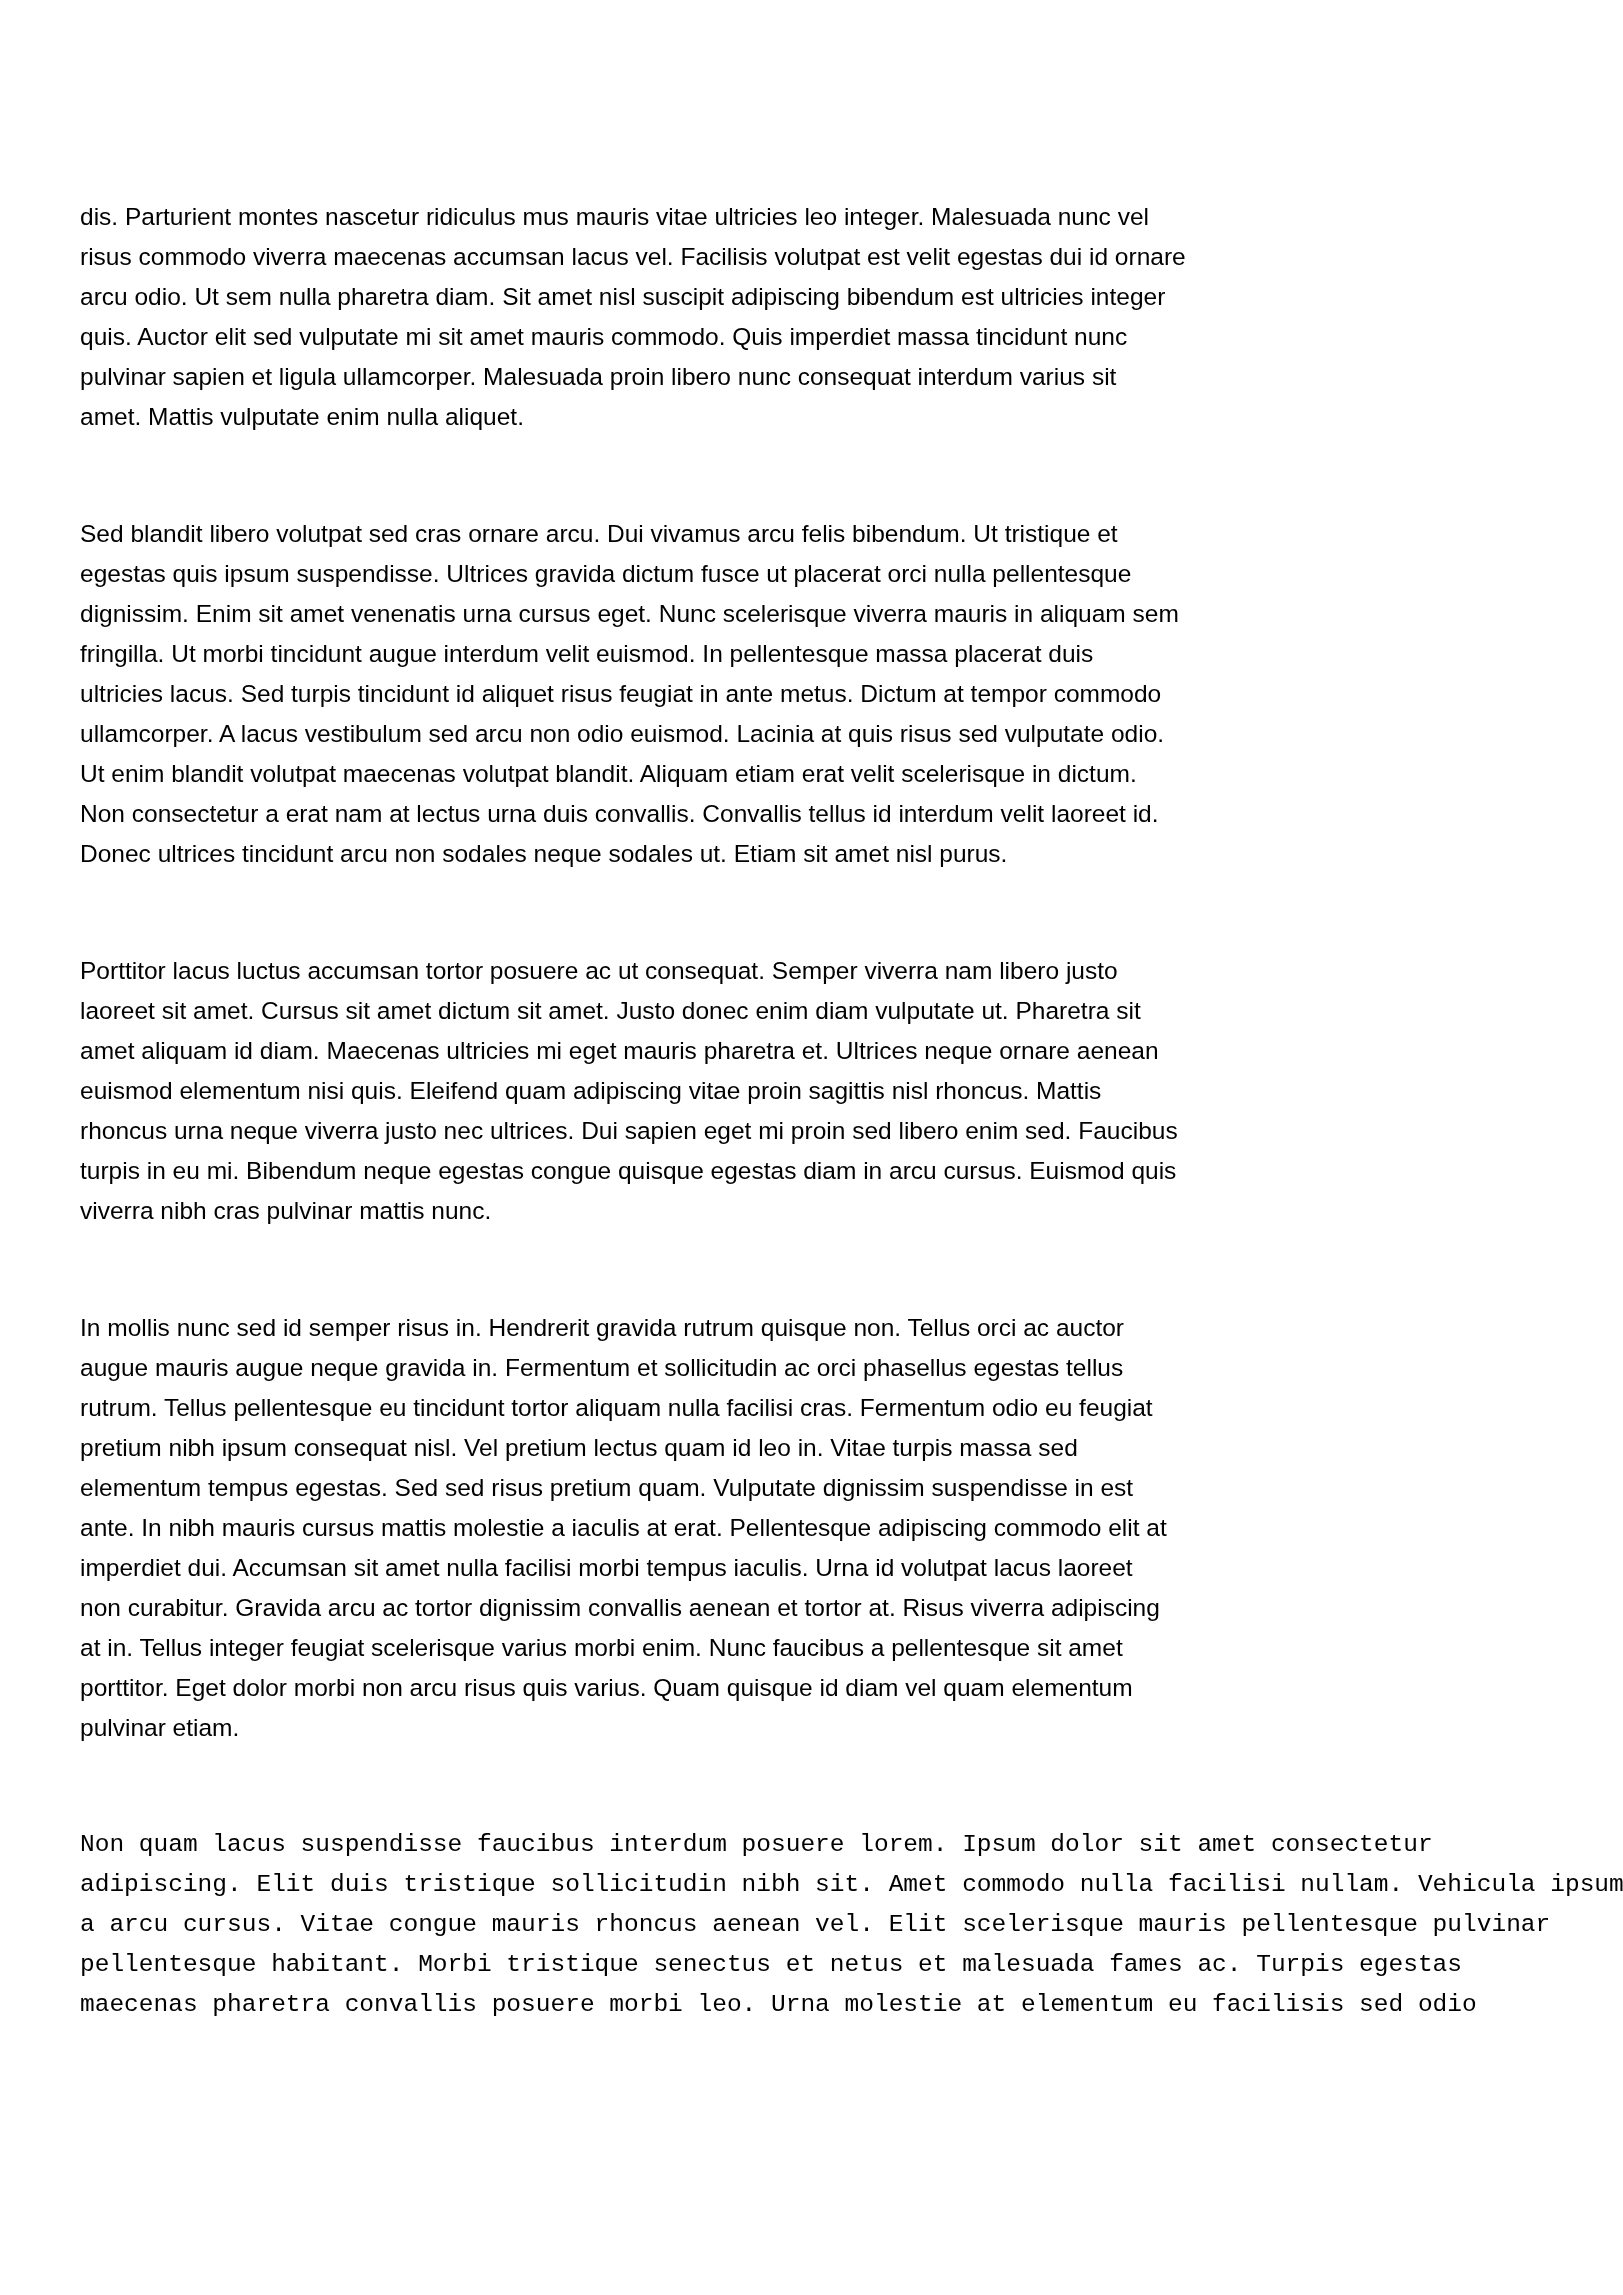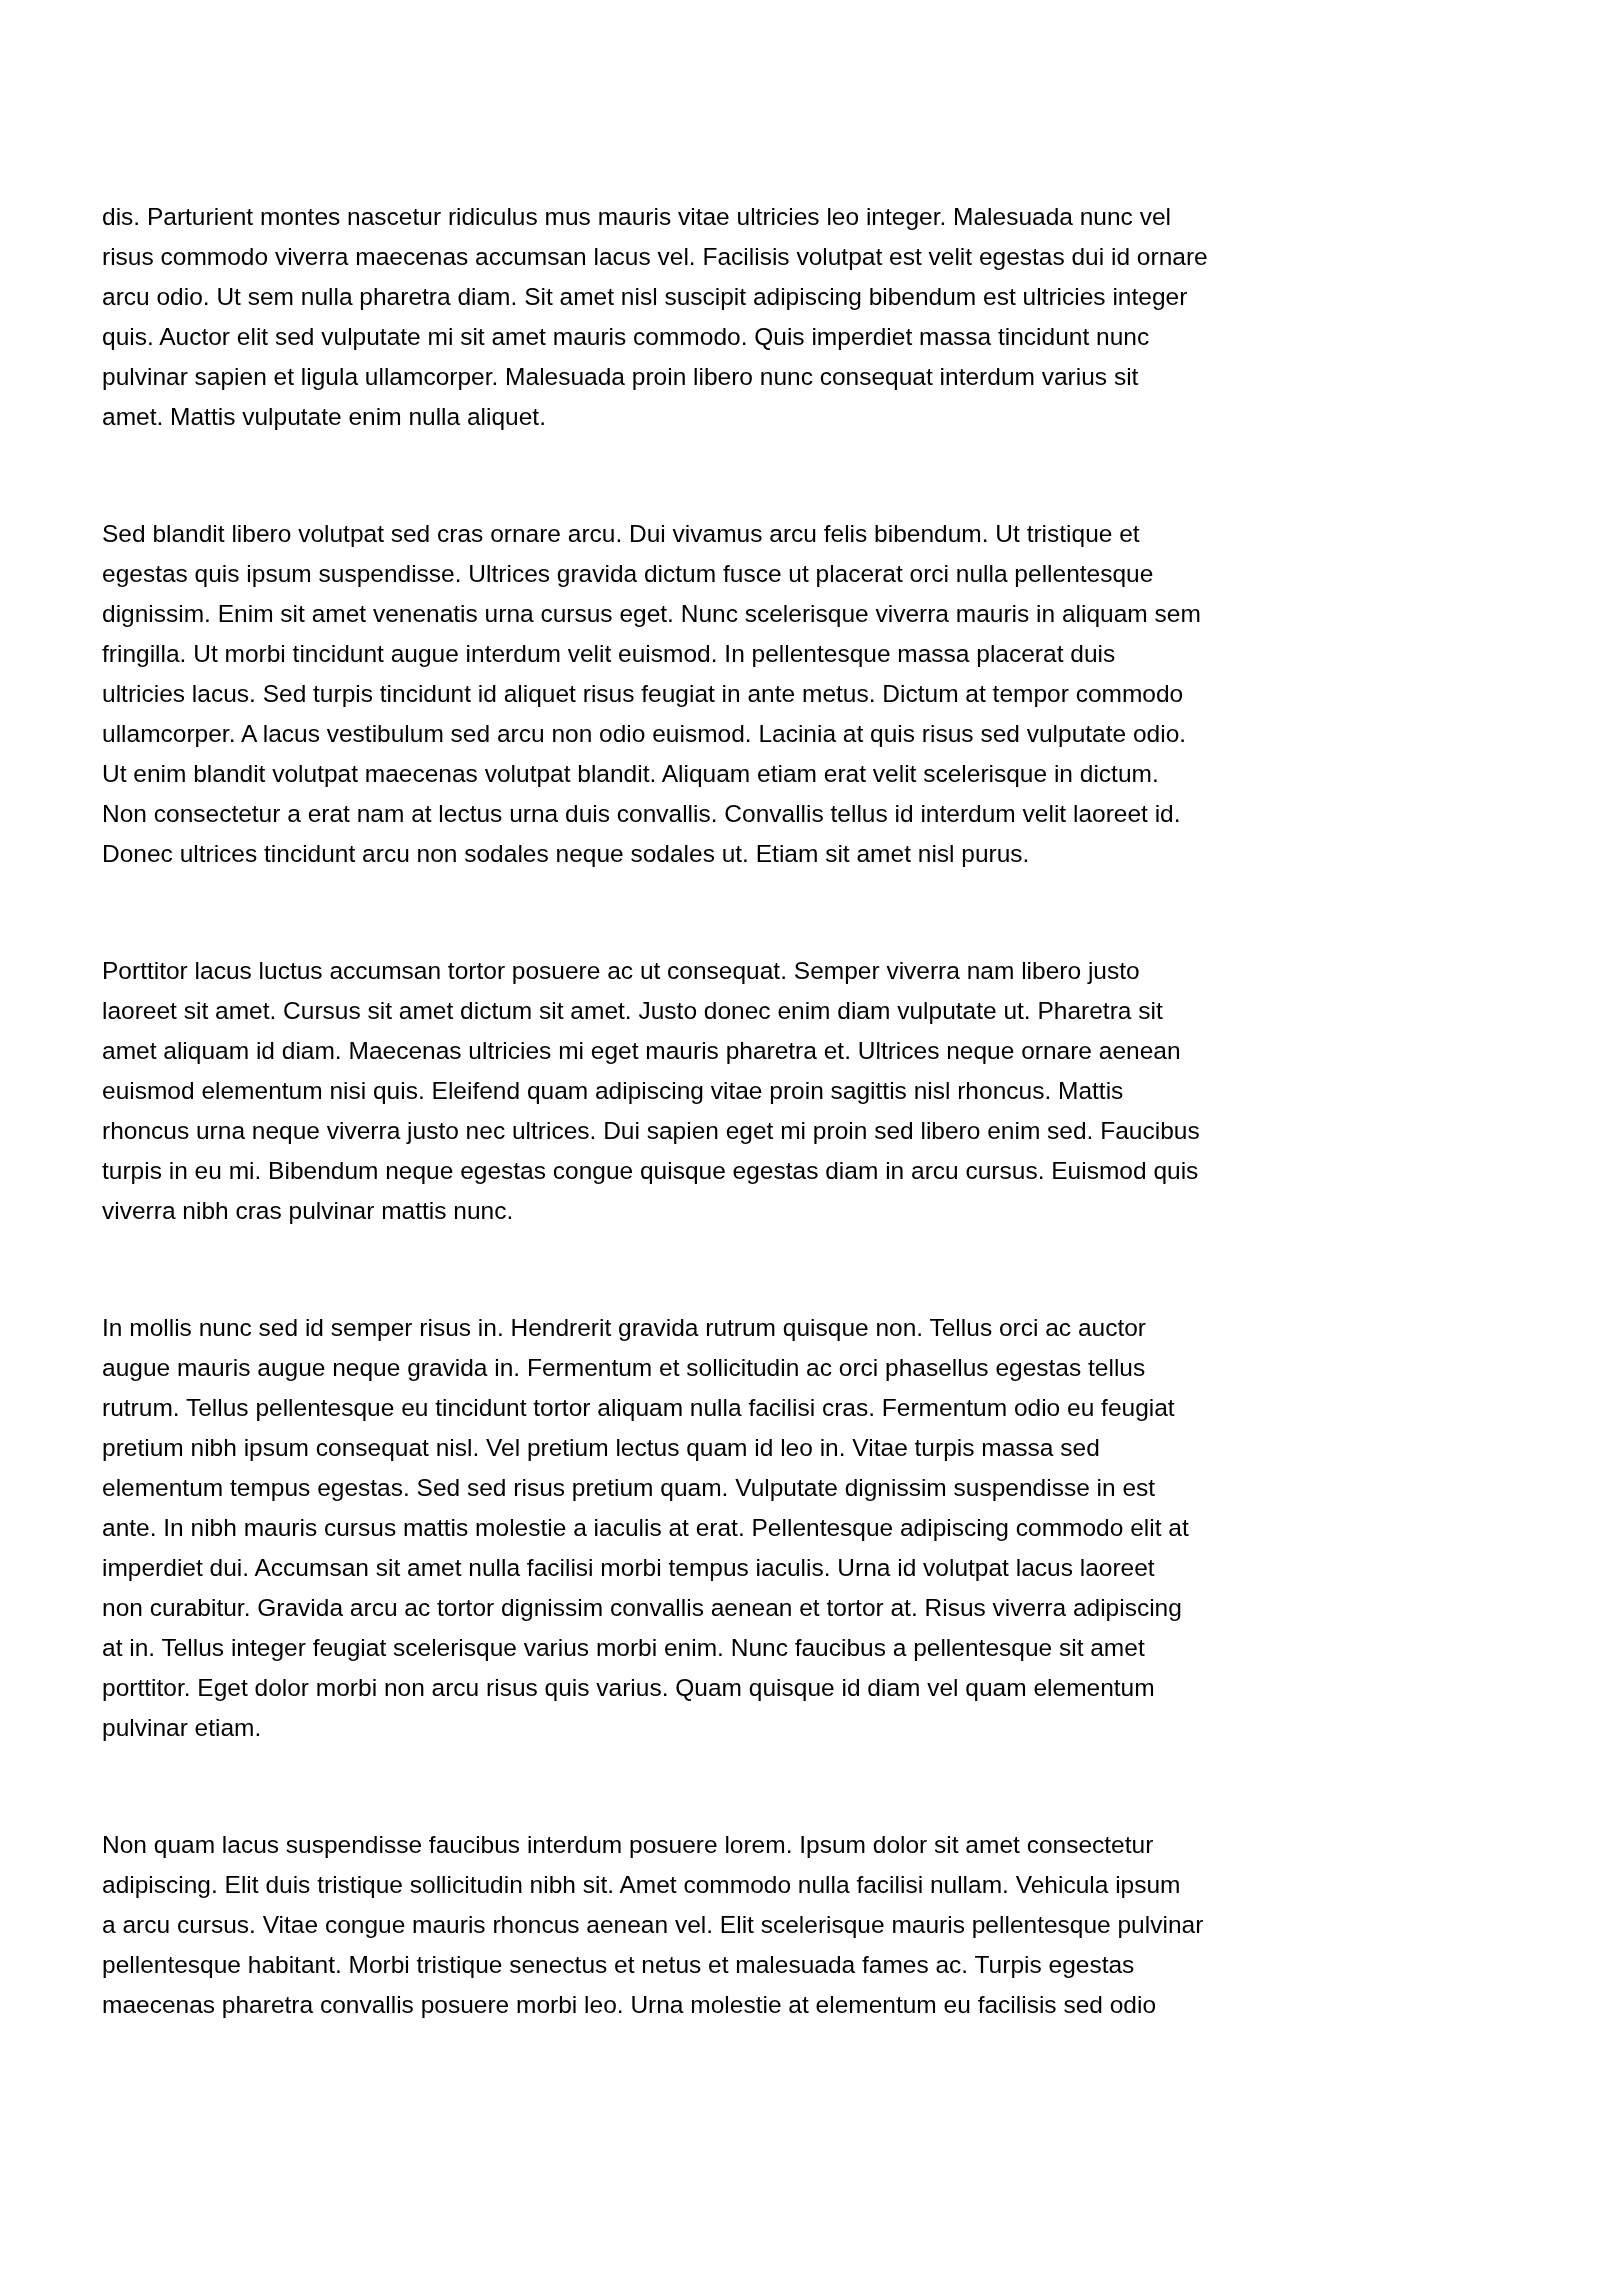--- a/index.html
+++ b/index.html
@@ -7,34 +7,35 @@
     padding: 0;
   }
   .page {
     position: relative;
     width: 1623px;
     height: 2295px;
     background: #ffffff;
     color: #000000;
     font-family: "Liberation Sans", sans-serif;
     box-sizing: border-box;
-    padding: 197px 182px 0 102px;
+    padding: 197px 182px 0 80px;
     overflow: hidden;
   }
   .para {
     margin: 0 0 77px 0;
     font-size: 24.5px;
     line-height: 40px;
     font-weight: 400;
     letter-spacing: 0;
     white-space: pre;      
     text-align: left;
   }
   .para:last-child {
     margin-bottom: 8px;
+    font-family: Liberation Mono, monospace;
   }
 </style>
 </head>
 <body>
 
 <div class="page">
   <p class="para">dis. Parturient montes nascetur ridiculus mus mauris vitae ultricies leo integer. Malesuada nunc vel
 risus commodo viverra maecenas accumsan lacus vel. Facilisis volutpat est velit egestas dui id ornare
 arcu odio. Ut sem nulla pharetra diam. Sit amet nisl suscipit adipiscing bibendum est ultricies integer
 quis. Auctor elit sed vulputate mi sit amet mauris commodo. Quis imperdiet massa tincidunt nunc

